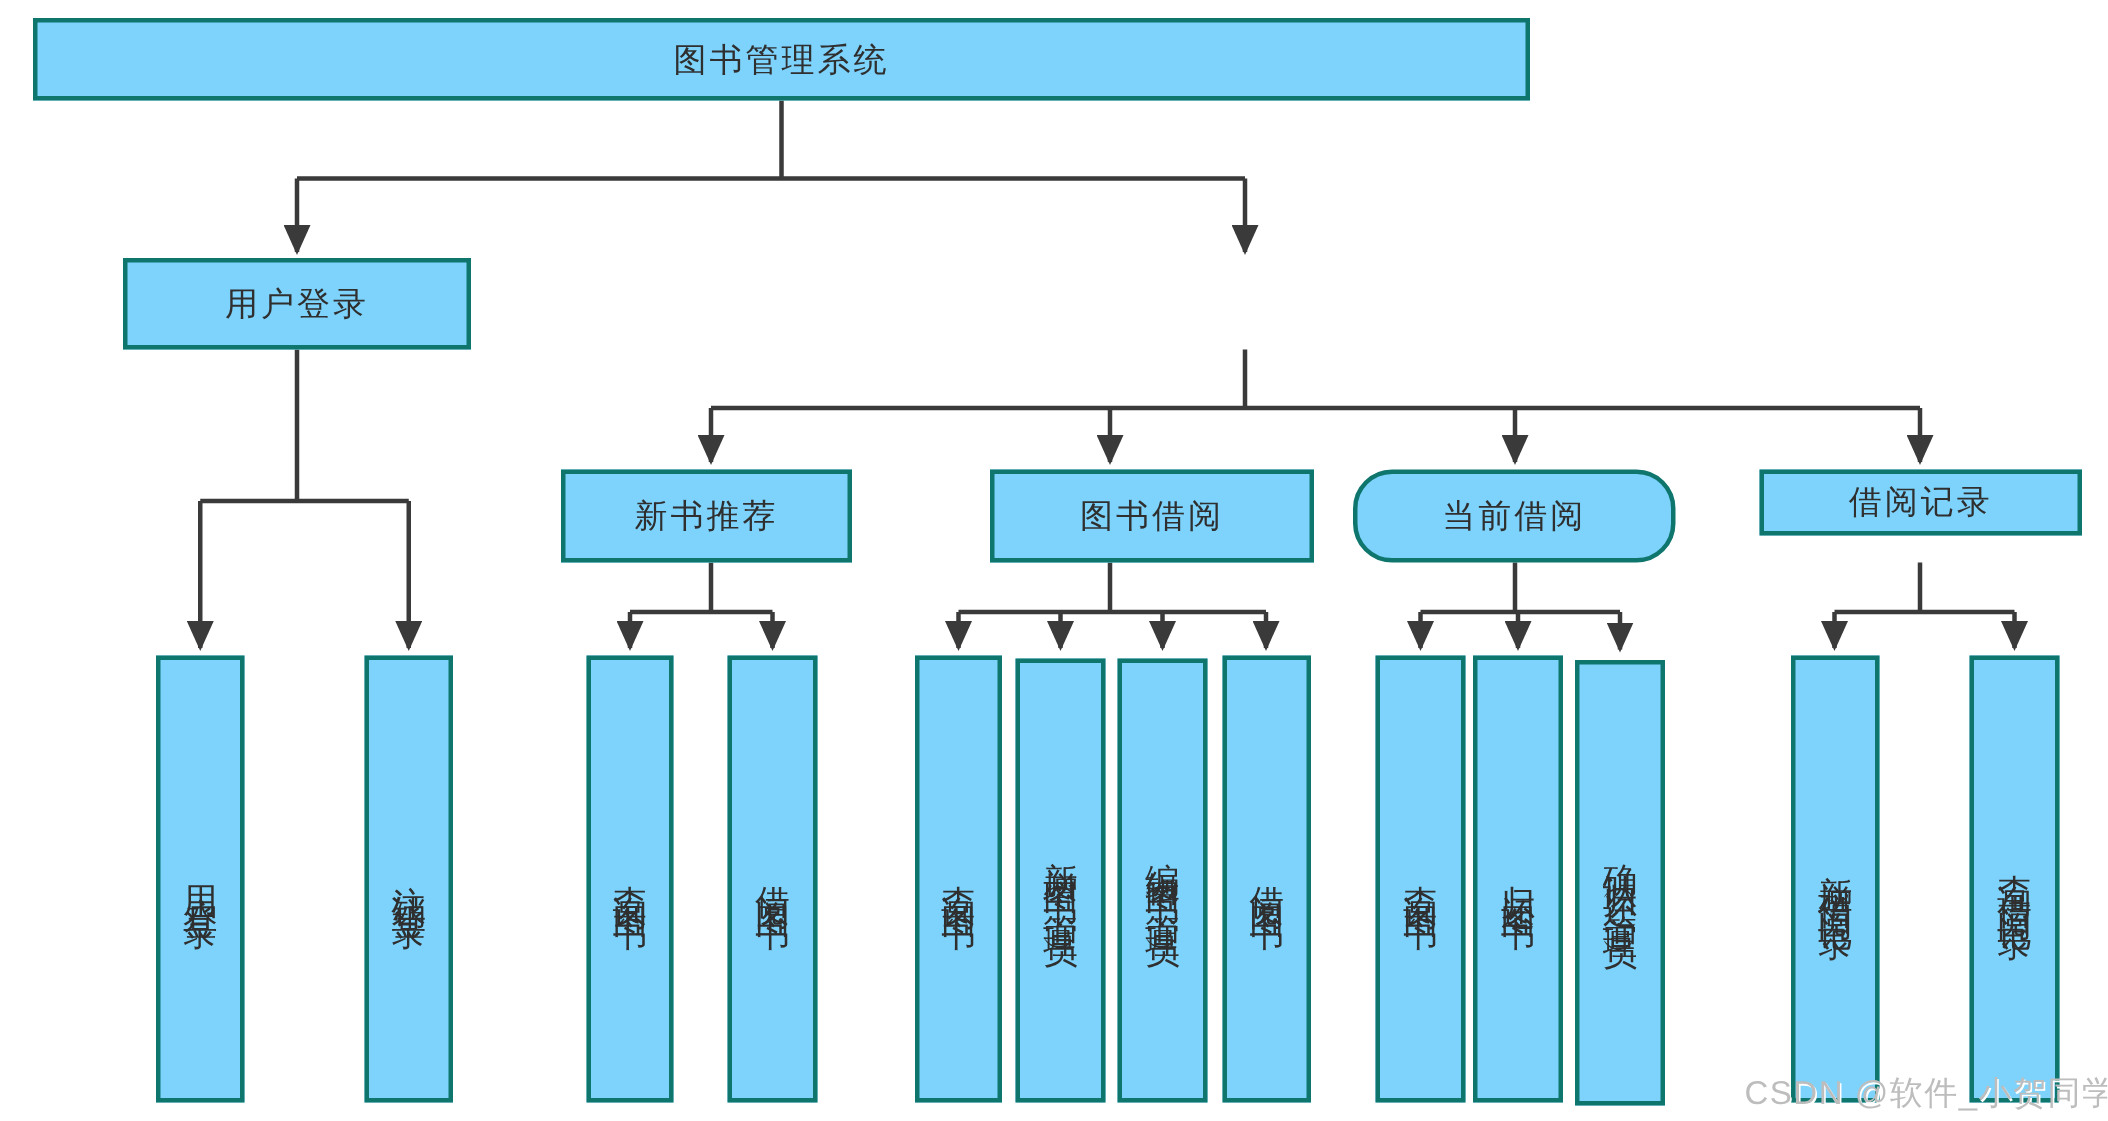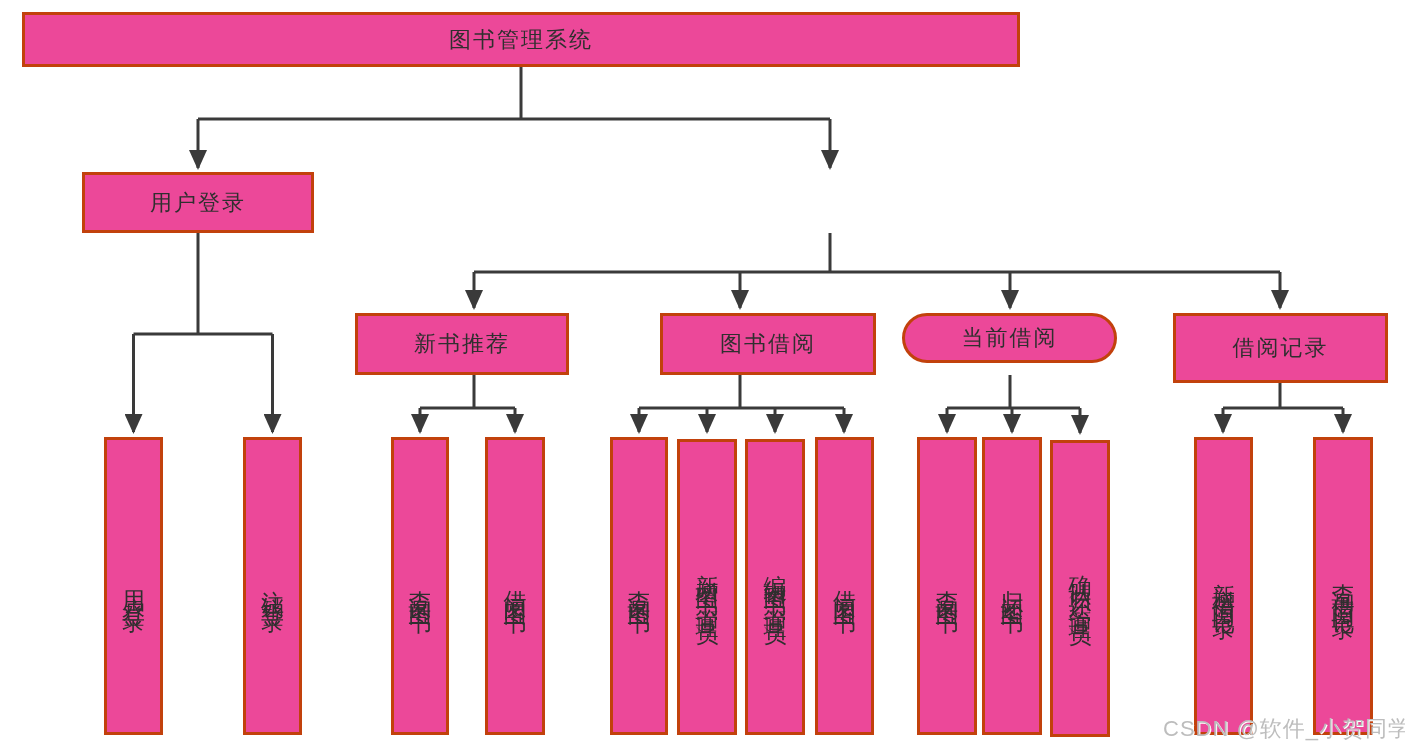--- a/index.html
+++ b/index.html
@@ -13,22 +13,22 @@
   }
   .wires {
     position: absolute;
     left: 0; top: 0;
     width: 1405px; height: 747px;
     pointer-events: none;
   }
   .box {
     position: absolute;
     box-sizing: border-box;
-    border: 3px solid #c2410c;
-    background: #ec4899;
+    border: 3px solid #0f766e;
+    background: #7dd3fc;
     display: flex;
     align-items: center;
     justify-content: center;
     color: #2f2f2f;
   }
   .box.h {
     font-size: 22px;
     letter-spacing: 2px;
     white-space: nowrap;
   }
@@ -92,24 +92,24 @@
       <path d="M1080,408 V433"></path>
       <path d="M1223,408 V432"></path>
       <path d="M1343,408 V432"></path>
     </g>
   </svg>
 
   <div class="box h" style="left:22px; top:12px; width:998px; height:55px;">图书管理系统</div>
 
   <div class="box h" style="left:82px; top:172px; width:232px; height:61px;">用户登录</div>
 
-  <div class="box h" style="left:355px; top:313px; width:214px; height:62px;">新书推荐</div>
+  <div class="box h" style="left:374px; top:313px; width:194px; height:62px;">新书推荐</div>
   <div class="box h" style="left:660px; top:313px; width:216px; height:62px;">图书借阅</div>
-  <div class="box h" style="left:902px; top:313px; width:215px; height:50px;border-radius:26px;">当前借阅</div>
-  <div class="box h" style="left:1173px; top:313px; width:215px; height:70px;font-family:Liberation Mono, monospace;">借阅记录</div>
+  <div class="box h" style="left:902px; top:313px; width:215px; height:62px;border-radius:26px;">当前借阅</div>
+  <div class="box h" style="left:1173px; top:313px; width:215px; height:44px;font-family:Liberation Mono, monospace;">借阅记录</div>
 
   <div class="box v" style="left:104px; top:437px; width:59px; height:298px;">用户登录</div>
   <div class="box v" style="left:243px; top:437px; width:59px; height:298px;">注销登录</div>
 
   <div class="box v" style="left:391px; top:437px; width:58px; height:298px;">查询图书</div>
   <div class="box v" style="left:485px; top:437px; width:60px; height:298px;">借阅图书</div>
 
   <div class="box v" style="left:610px; top:437px; width:58px; height:298px;">查询图书</div>
   <div class="box v" style="left:677px; top:439px; width:60px; height:296px;">新增图书（管理员）</div>
   <div class="box v" style="left:745px; top:439px; width:60px; height:296px;">编辑图书（管理员）</div>

